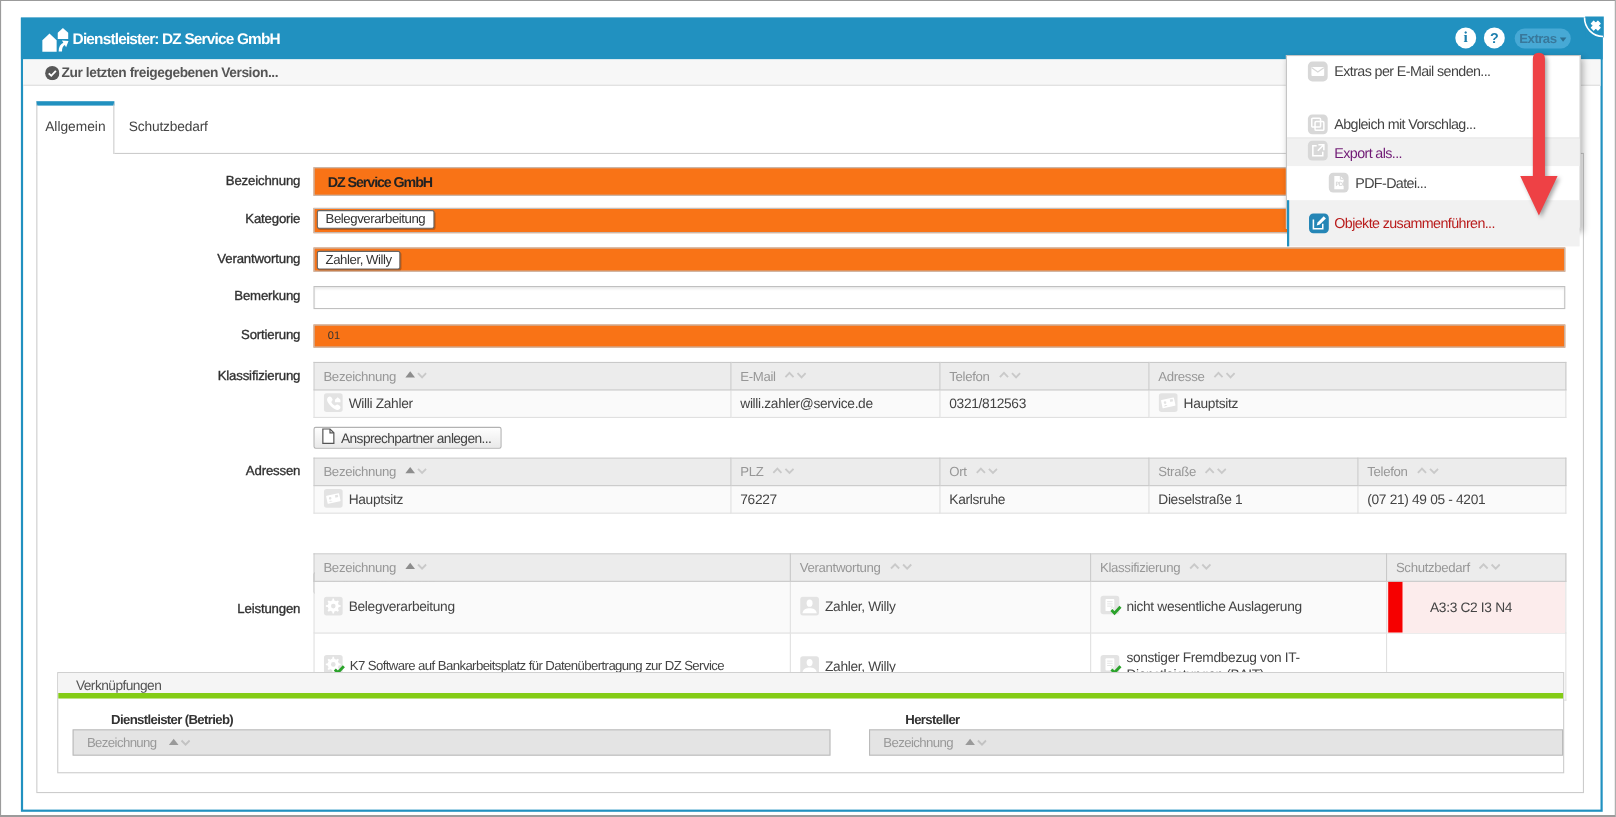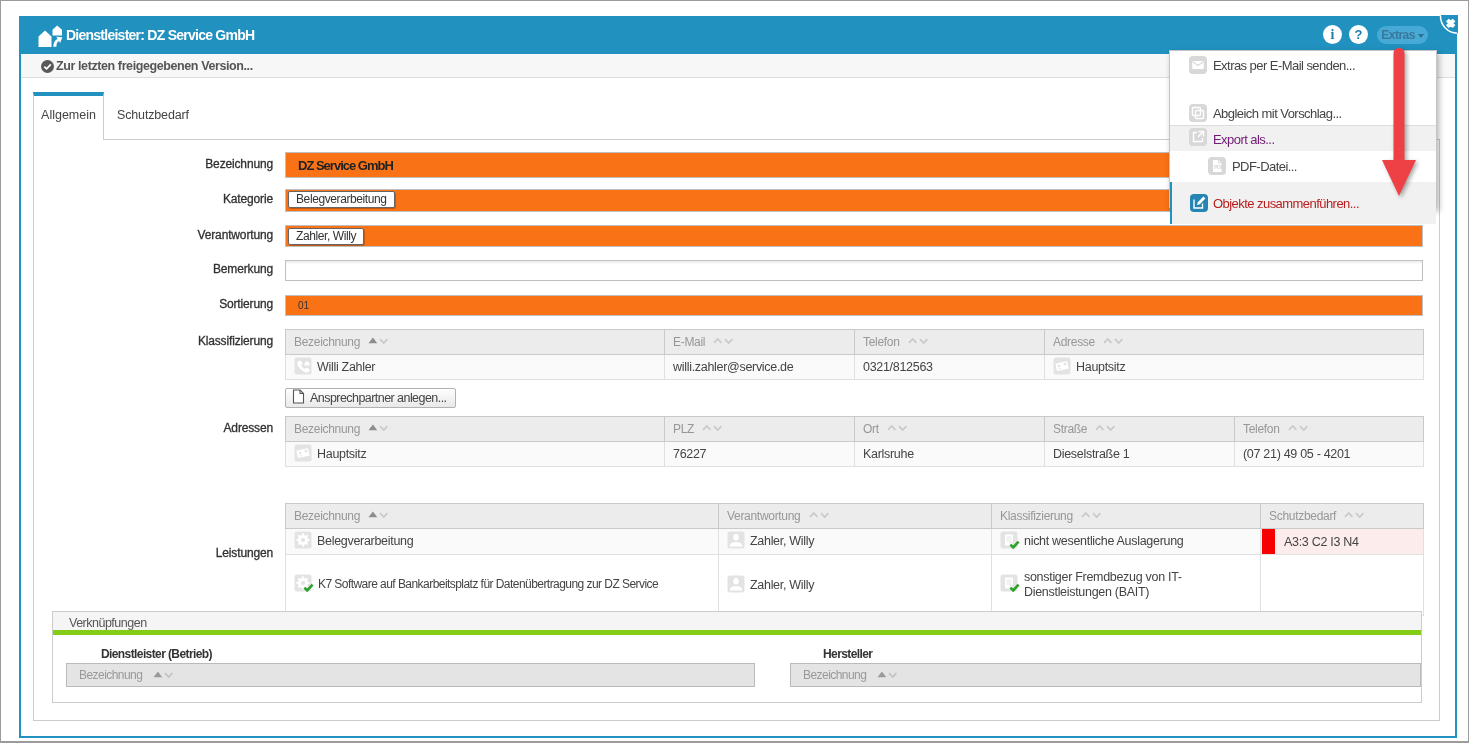--- a/index.html
+++ b/index.html
@@ -266,21 +266,21 @@
 <path d="M2.5 15.5 C3 11.8 6 10.9 9 10.9 C12 10.9 15 11.8 15.5 15.5 Z" fill="#fff"></path>
             </svg></span>Zahler, Willy</td>
     <td><span class="ic"><svg width="19" height="19" viewBox="0 0 19 19" style="overflow:visible;">
               <rect x="0.5" y="0.5" width="17" height="17" rx="2.5" fill="#e3e3e3"></rect>
 <rect x="5" y="3.5" width="8" height="11" rx="0.8" fill="#fff"></rect>
 <path d="M6.5 6 L11.5 6 M6.5 8 L11.5 8 M6.5 10 L11.5 10" stroke="#e3e3e3" stroke-width="0.9"></path>
 <circle cx="11.2" cy="12.2" r="1.6" fill="#e3e3e3"></circle>
               <circle cx="11.2" cy="12.2" r="0.9" fill="#fff"></circle>
 <path d="M10.4 13.6 L13.2 16.4 L18.6 10.6" fill="none" stroke="#2ba32b" stroke-width="2.6"></path>
             </svg></span>nicht wesentliche Auslagerung</td>
-    <td class="sb-cell" style="background:#fcecec; padding:0; position:relative;"><span style="position:absolute; left:1px; top:0; bottom:0; width:13px; background:#f60000;"></span><span style="margin-left:23px;">A3:3 C2 I3 N4</span></td>
+    <td class="sb-cell" style="background:#fcecec; padding:16px; position:relative;"><span style="position:absolute; left:1px; top:0; bottom:0; width:13px; background:#f60000;"></span><span style="margin-left:23px;">A3:3 C2 I3 N4</span></td>
   </tr>
   <tr class="w" style="height:61px;">
     <td><span class="ic"><svg width="19" height="19" viewBox="0 0 19 19" style="overflow:visible;">
               <rect x="0.5" y="0.5" width="17" height="17" rx="2.5" fill="#e3e3e3"></rect>
               <path d="M9 2.2 L10.3 2.2 L10.6 4 C11.2 4.2 11.7 4.4 12.2 4.8 L13.8 3.9 L14.8 4.9 L13.9 6.5 C14.2 7 14.5 7.5 14.6 8.1 L16.4 8.4 L16.4 9.7 L14.6 10 C14.5 10.6 14.2 11.1 13.9 11.6 L14.8 13.2 L13.8 14.2 L12.2 13.3 C11.7 13.7 11.2 13.9 10.6 14.1 L10.3 15.9 L9 15.9 L8.7 14.1 C8.1 13.9 7.6 13.7 7.1 13.3 L5.5 14.2 L4.5 13.2 L5.4 11.6 C5.1 11.1 4.8 10.6 4.7 10 L2.9 9.7 L2.9 8.4 L4.7 8.1 C4.8 7.5 5.1 7 5.4 6.5 L4.5 4.9 L5.5 3.9 L7.1 4.8 C7.6 4.4 8.1 4.2 8.7 4 Z" fill="#fff" transform="translate(-0.7,-0.1)"></path>
               <circle cx="9" cy="9" r="2.1" fill="#e3e3e3"></circle>
               <path d="M10.4 13.6 L13.2 16.4 L18.6 10.6" fill="none" stroke="#2ba32b" stroke-width="2.6"></path>
             </svg></span><span style="font-size:12px; letter-spacing:-0.55px; white-space:nowrap;">K7 Software auf Bankarbeitsplatz für Datenübertragung zur DZ Service</span></td>
     <td><span class="ic"><svg width="18" height="18" viewBox="0 0 18 18">
               <rect x="0.5" y="0.5" width="17" height="17" rx="2.5" fill="#e3e3e3"></rect>

